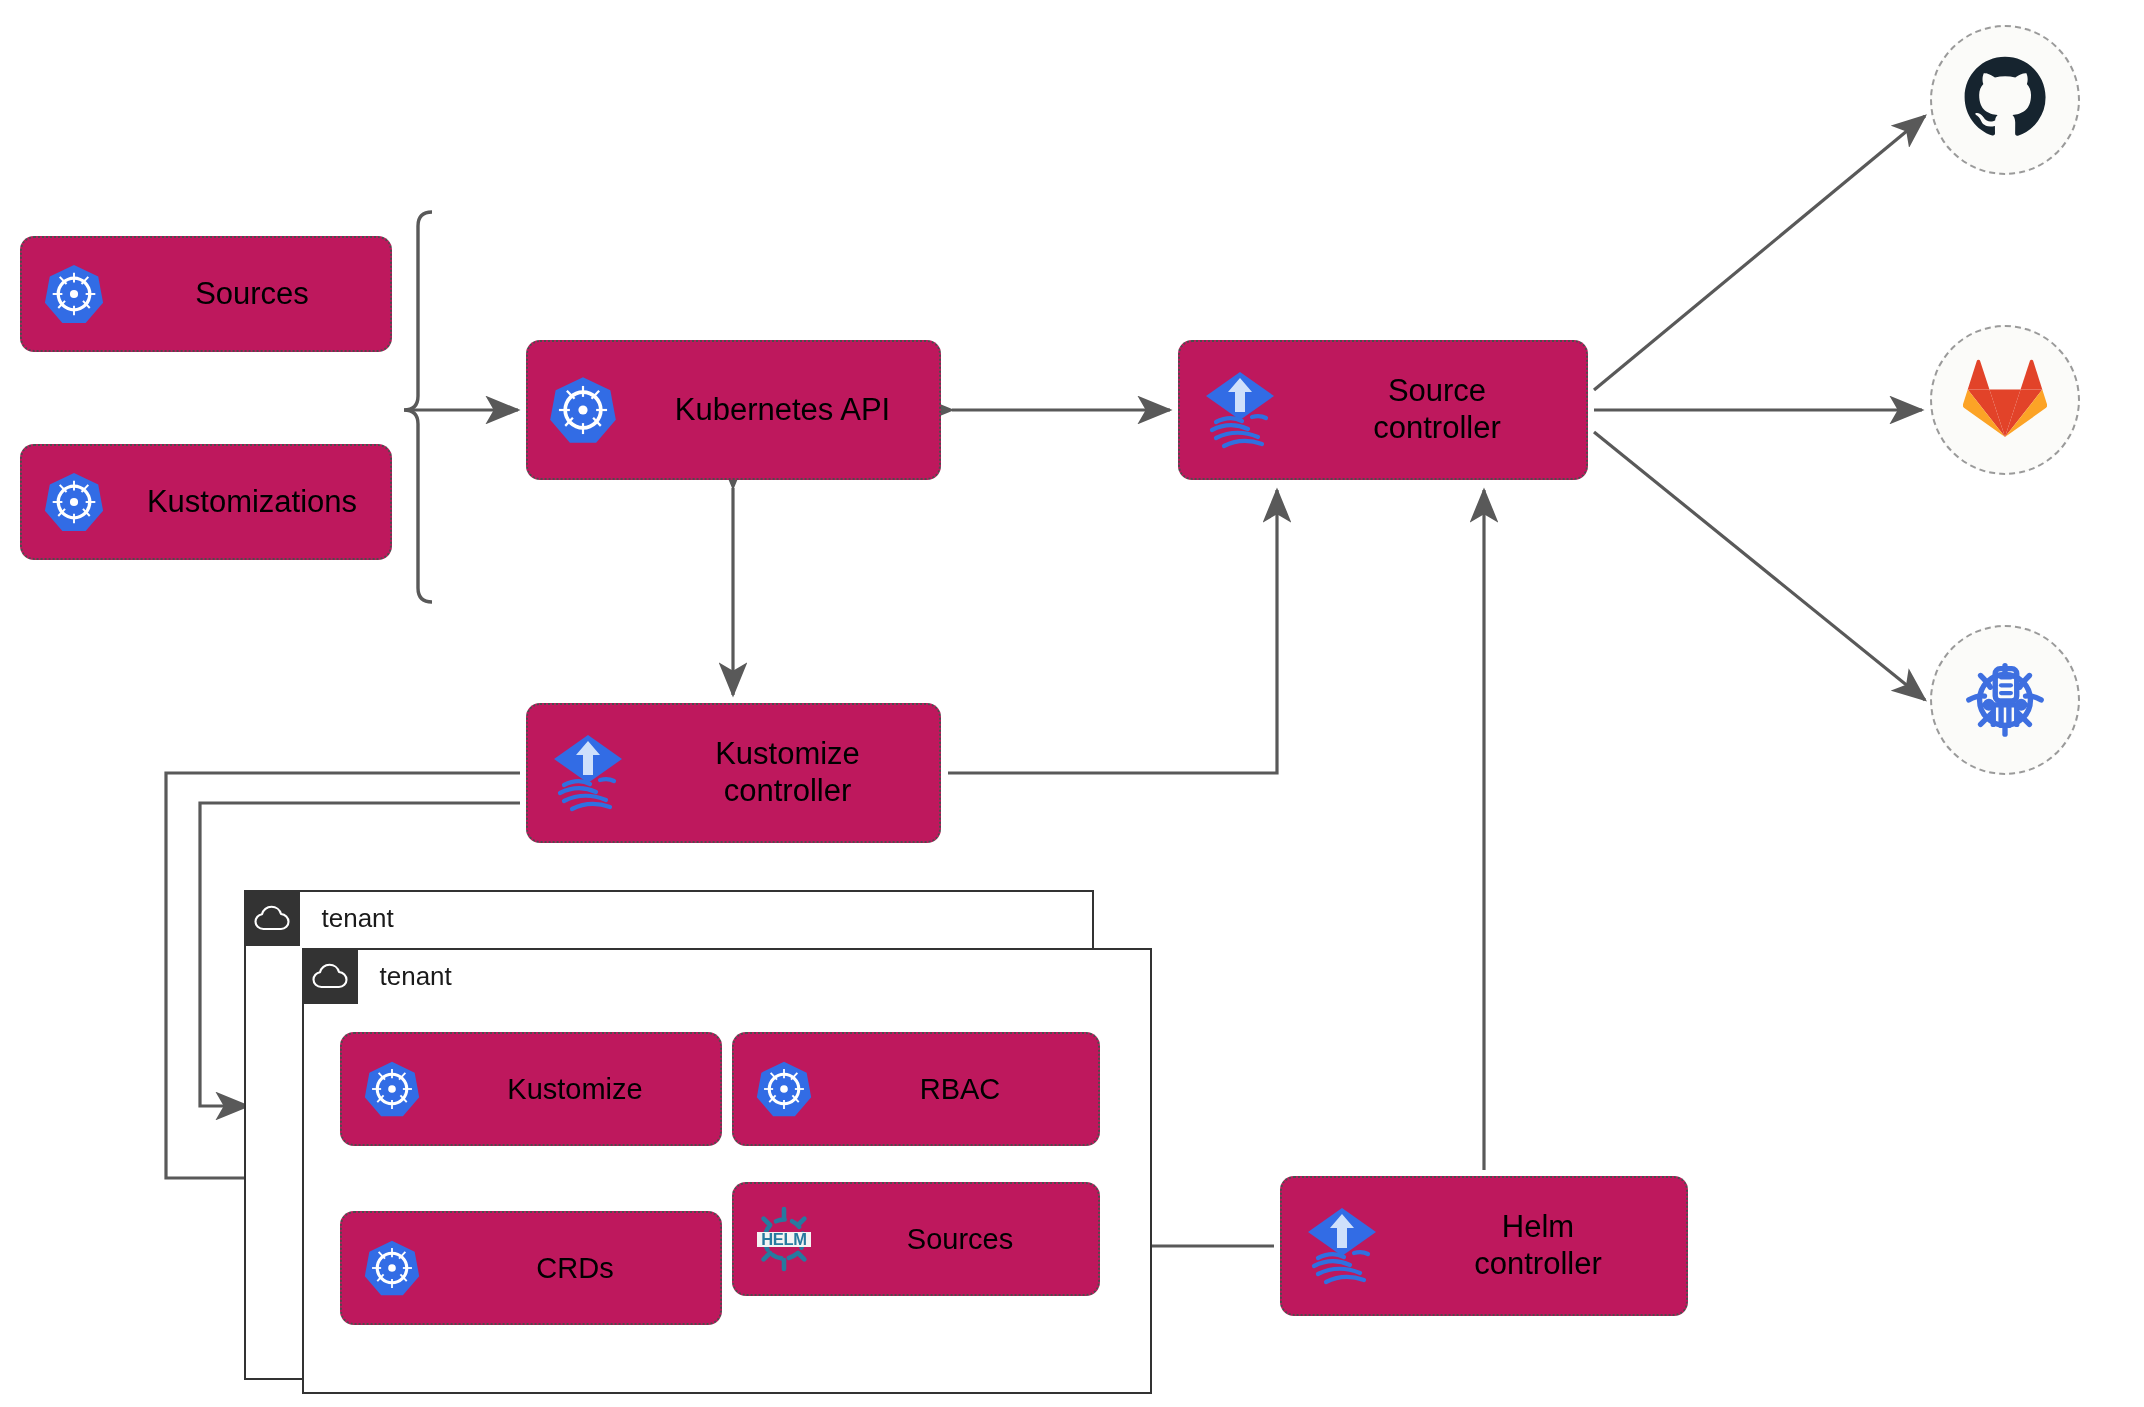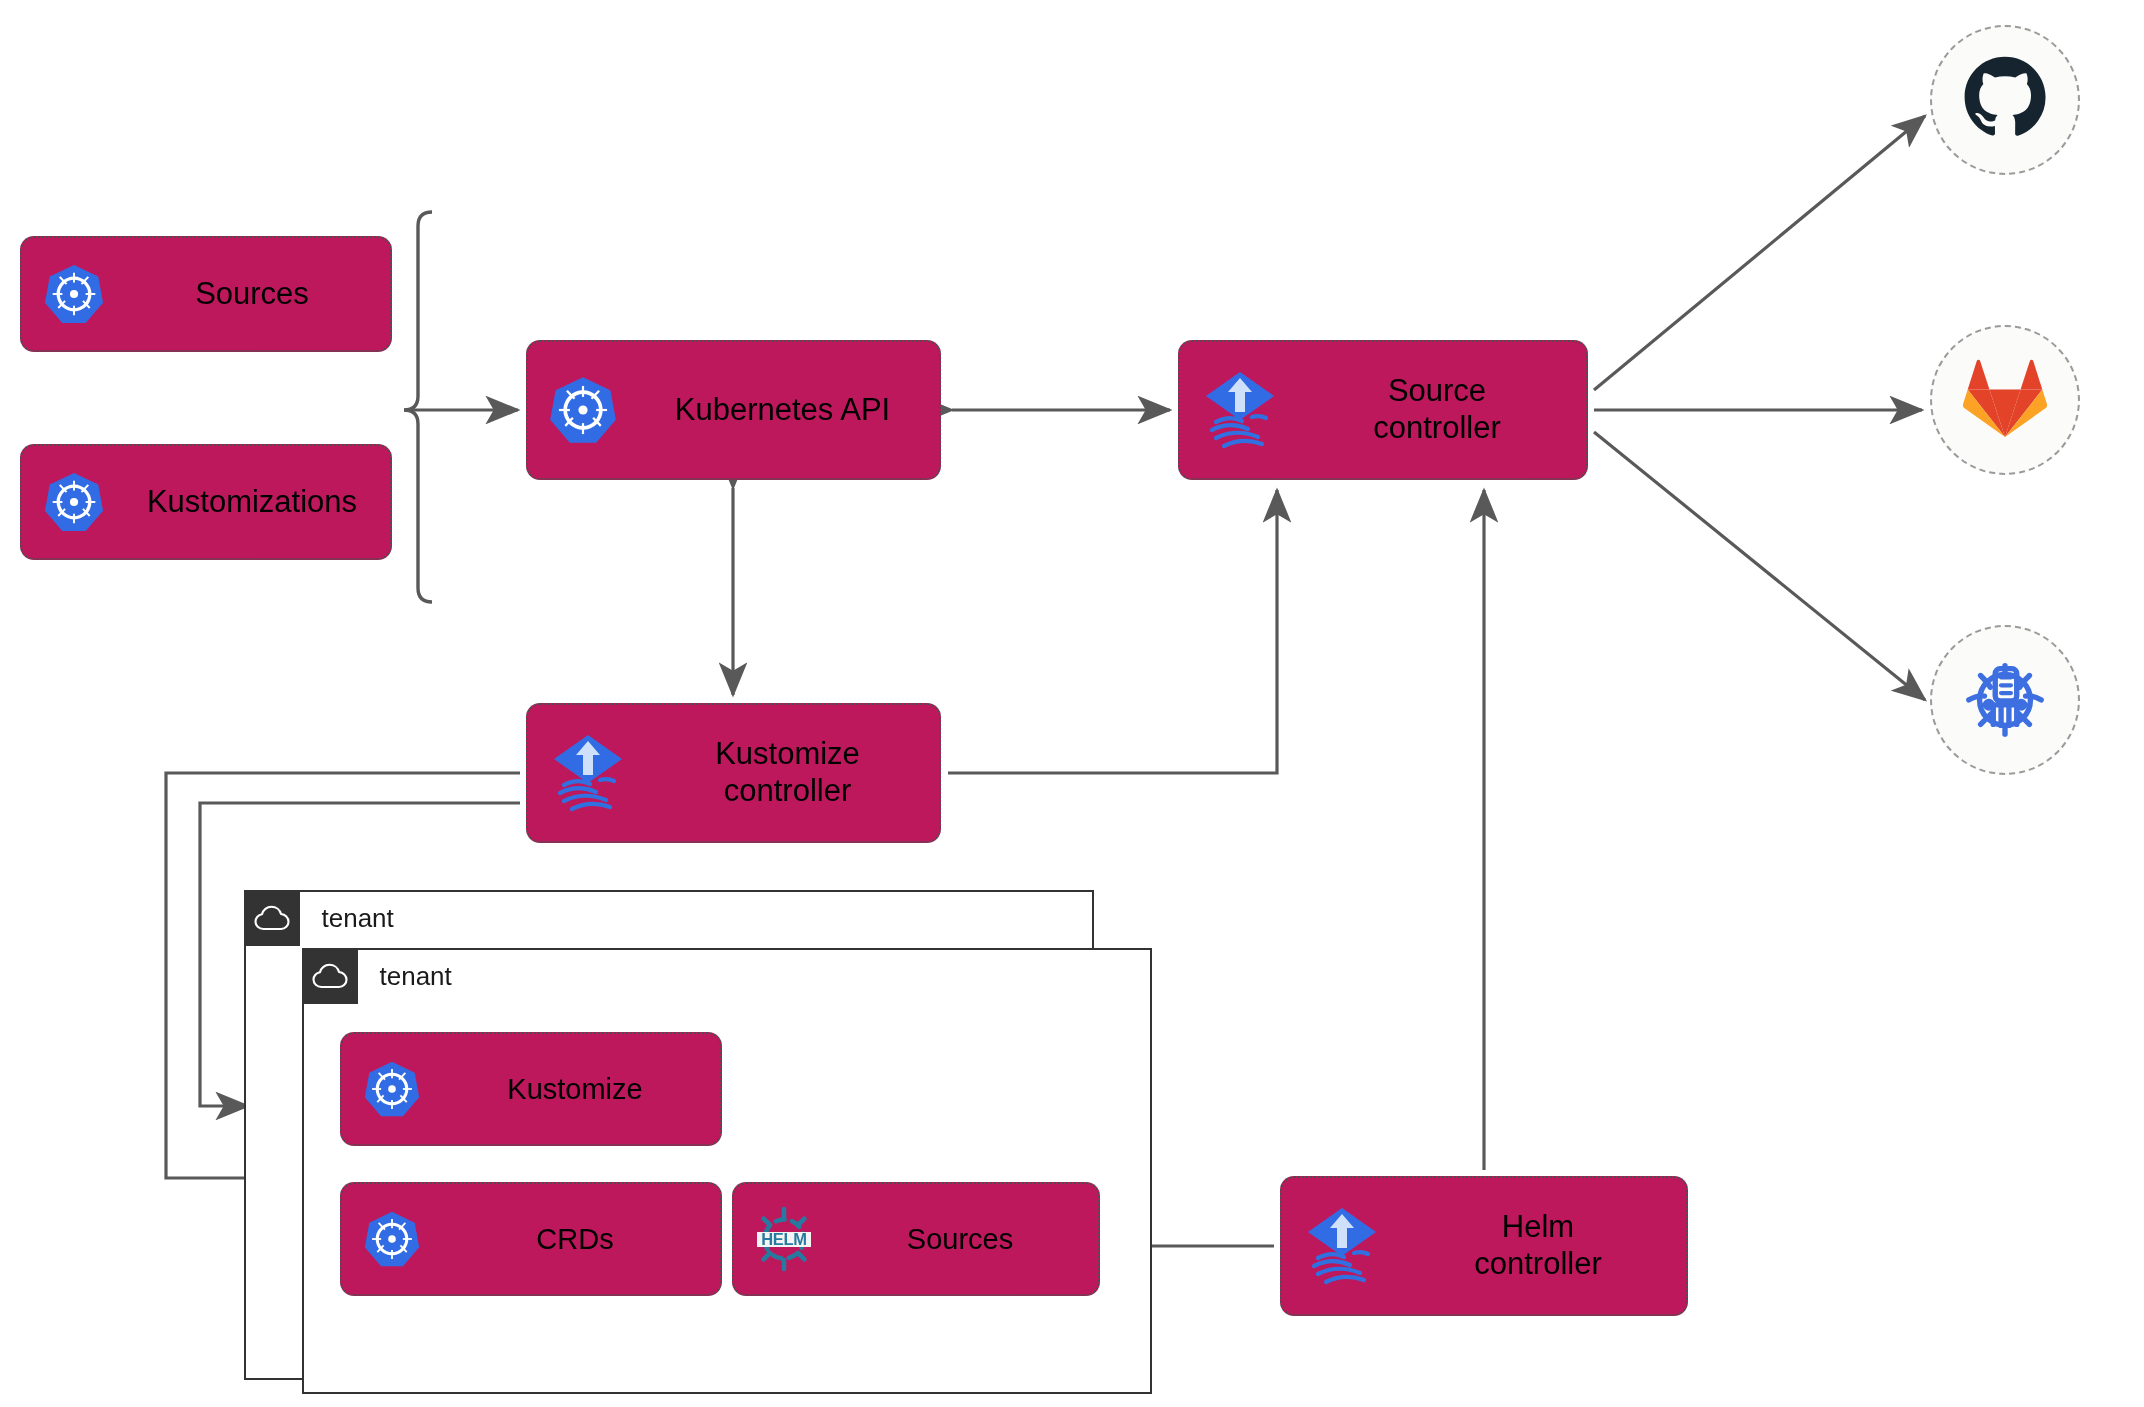--- a/index.html
+++ b/index.html
@@ -261,22 +261,43 @@
           <path d="M47.5 15.0 l-1.5-1.4 l-7.0 7.4 l1.5 1.4 z"></path>
           <path d="M23.5 39.8 l-1.5-1.4 l-7.0 7.4 l1.5 1.4 z"></path>
           <path d="M32 14 A18 18 0 0 1 50 32 A18 18 0 0 1 32 50 A18 18 0 0 1 14 32 A18 18 0 0 1 32 14 Z
                    M32 17.4 A14.6 14.6 0 0 0 17.4 32 A14.6 14.6 0 0 0 32 46.6 A14.6 14.6 0 0 0 46.6 32 A14.6 14.6 0 0 0 32 17.4 Z"></path>
         </g>
       </svg>
     </div>
     <div class="lbl">Kustomize</div>
   </div>
 
-
-  <div class="node small" style="left:340px;top:1182px;width:382px;height:114px;z-index:5;">
+  <div class="node small" style="left:732px;top:1032px;width:368px;height:114px;z-index:5;">
+    <div class="ico" style="width:100px;">
+      <svg width="58" height="58" viewBox="0 0 64 64">
+        <path d="M32 2 L57 14 L62 41 L44 62 L20 62 L2 41 L7 14 Z" fill="#326CE5"></path>
+        <g fill="#ffffff">
+          <circle cx="32" cy="32" r="4.2"></circle>
+          <path d="M31 10 h2 v10 h-2 z"></path>
+            <path d="M31 44 h2 v10 h-2 z"></path>
+          <path d="M10 31 h10 v2 h-10 z"></path>
+            <path d="M44 31 h10 v2 h-10 z"></path>
+          <path d="M16.5 15.0 l1.5-1.4 l7.0 7.4 l-1.5 1.4 z"></path>
+          <path d="M40.5 39.8 l1.5-1.4 l7.0 7.4 l-1.5 1.4 z"></path>
+          <path d="M47.5 15.0 l-1.5-1.4 l-7.0 7.4 l1.5 1.4 z"></path>
+          <path d="M23.5 39.8 l-1.5-1.4 l-7.0 7.4 l1.5 1.4 z"></path>
+          <path d="M32 14 A18 18 0 0 1 50 32 A18 18 0 0 1 32 50 A18 18 0 0 1 14 32 A18 18 0 0 1 32 14 Z
+                   M32 17.4 A14.6 14.6 0 0 0 17.4 32 A14.6 14.6 0 0 0 32 46.6 A14.6 14.6 0 0 0 46.6 32 A14.6 14.6 0 0 0 32 17.4 Z"></path>
+        </g>
+      </svg>
+    </div>
+    <div class="lbl">RBAC</div>
+  </div>
+
+  <div class="node small" style="left:340px;top:1211px;width:382px;height:114px;z-index:5;">
     <div class="ico" style="width:100px;">
       <svg width="58" height="58" viewBox="0 0 64 64">
         <path d="M32 2 L57 14 L62 41 L44 62 L20 62 L2 41 L7 14 Z" fill="#326CE5"></path>
         <g fill="#ffffff">
           <circle cx="32" cy="32" r="4.2"></circle>
           <path d="M31 10 h2 v10 h-2 z"></path>
             <path d="M31 44 h2 v10 h-2 z"></path>
           <path d="M10 31 h10 v2 h-10 z"></path>
             <path d="M44 31 h10 v2 h-10 z"></path>
           <path d="M16.5 15.0 l1.5-1.4 l7.0 7.4 l-1.5 1.4 z"></path>

